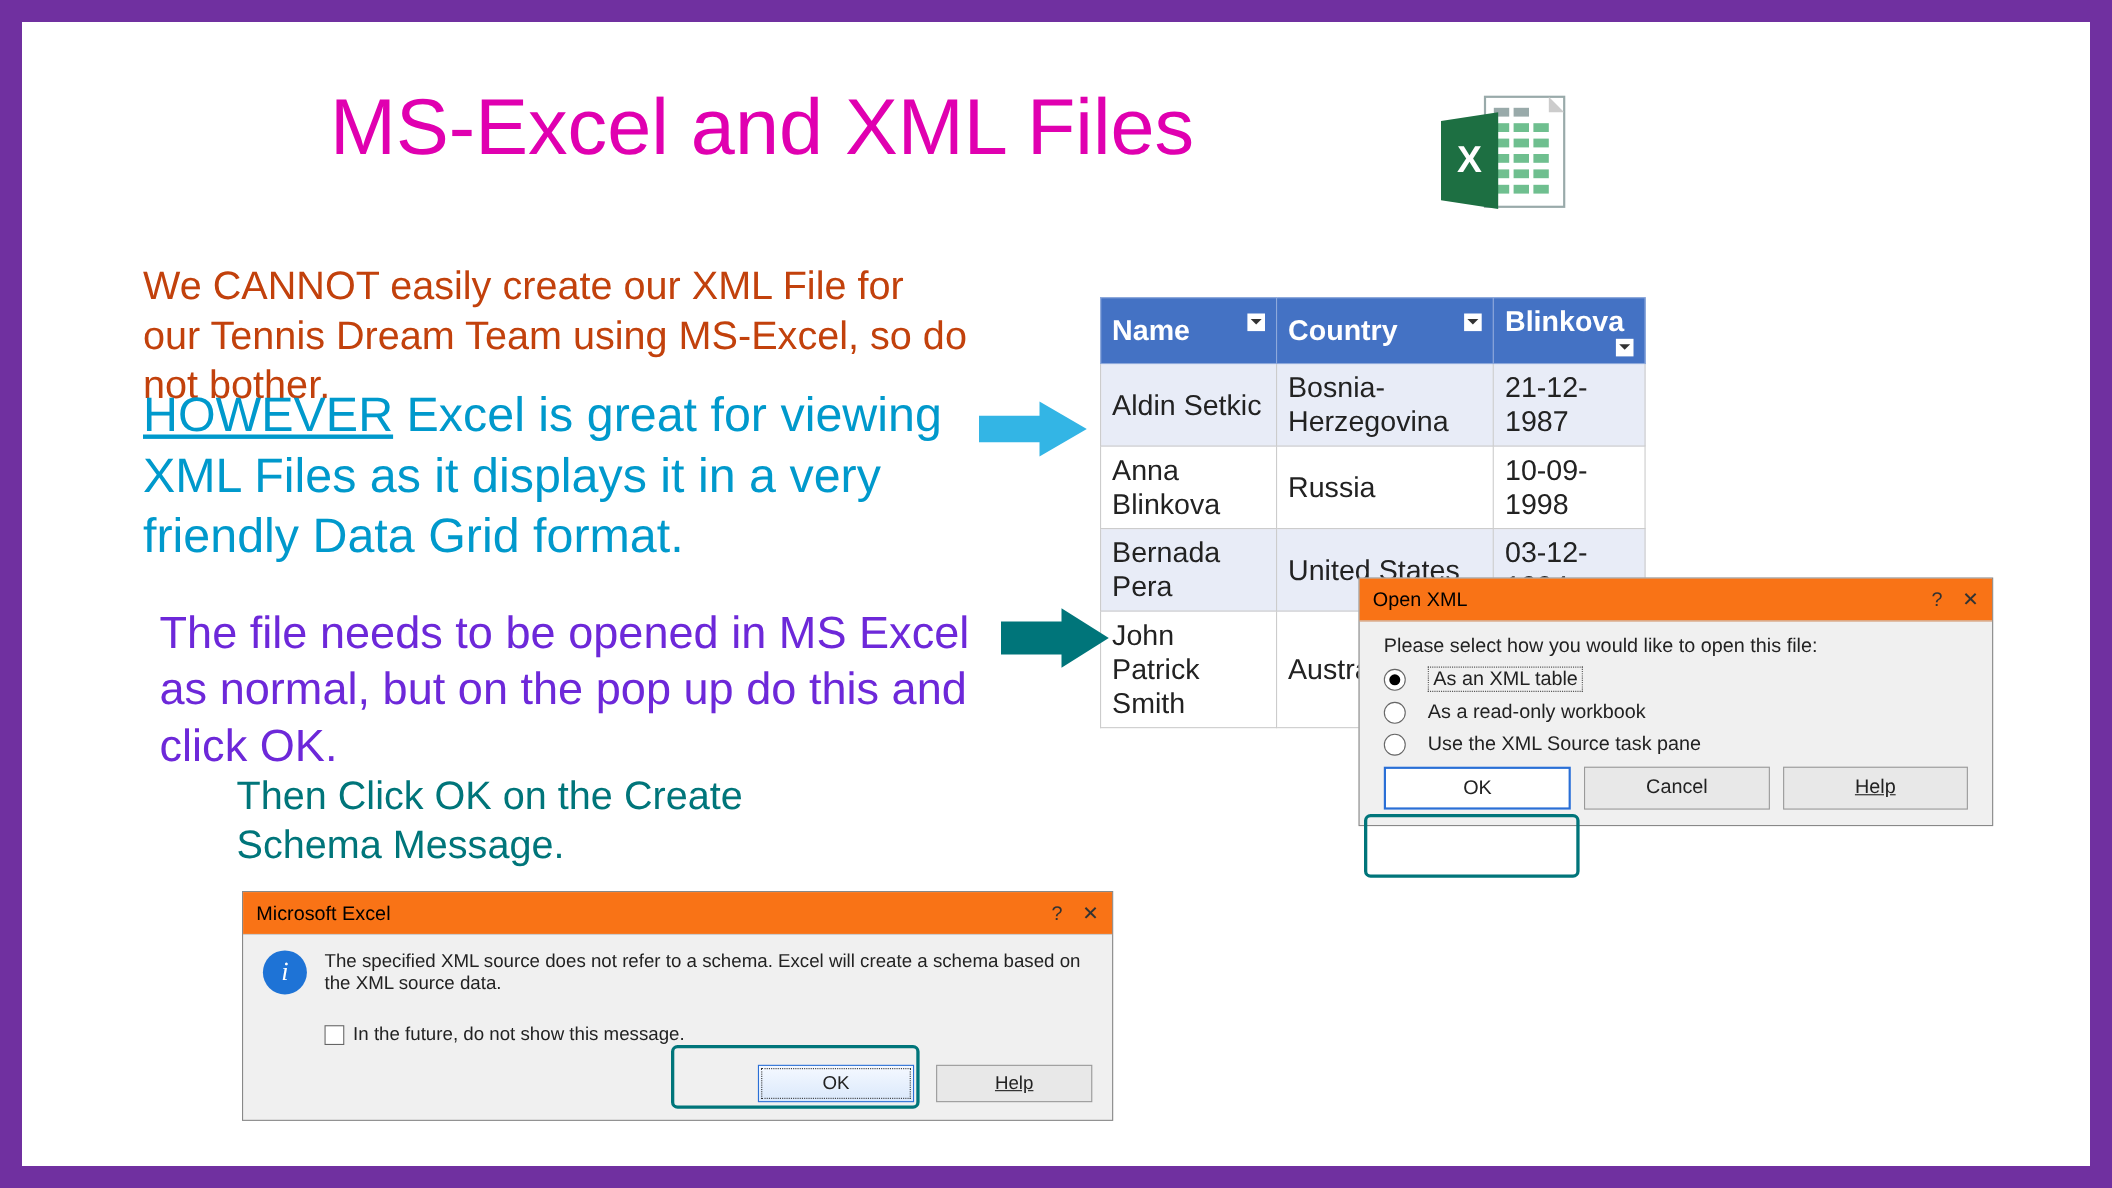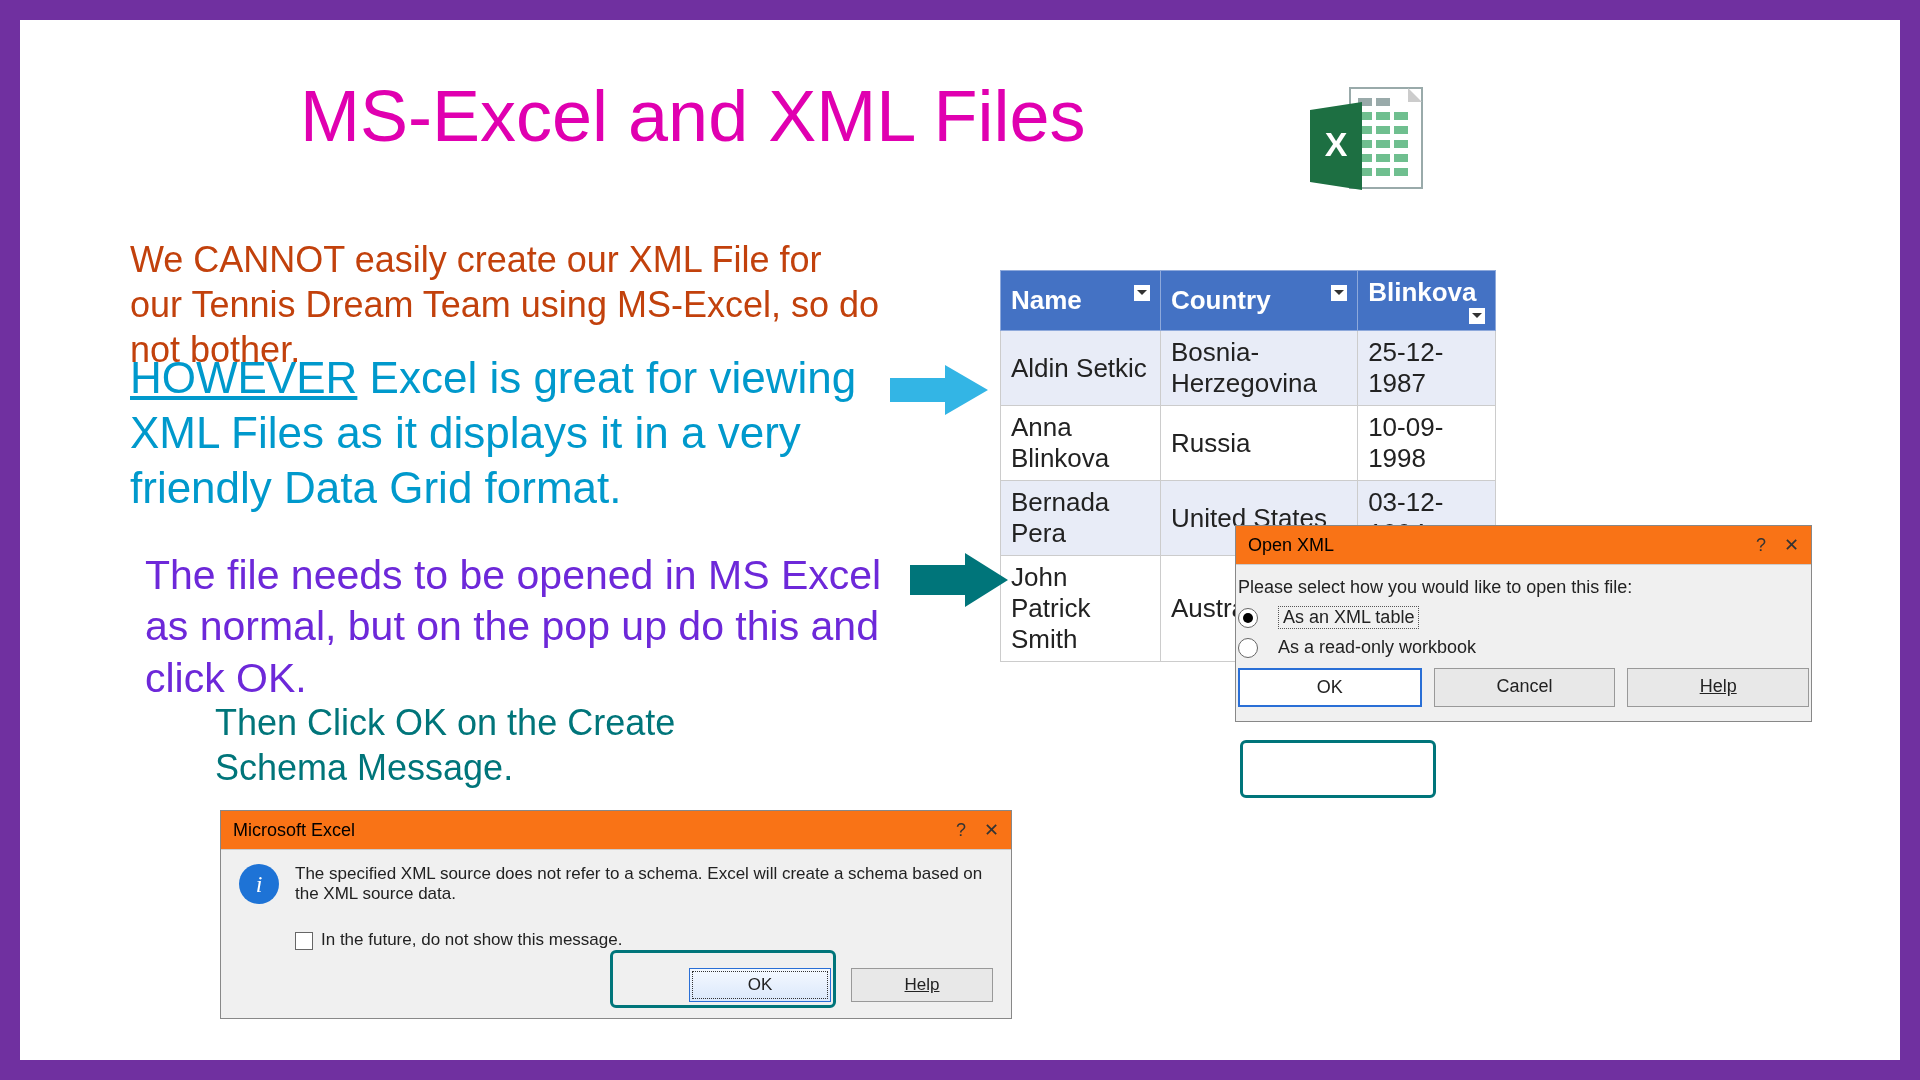--- a/index.html
+++ b/index.html
@@ -17,21 +17,21 @@
   .grid th .drop{float:right;width:16px;height:16px;background:#fff;display:inline-block;position:relative}
   .grid th .drop::after{content:"";position:absolute;left:3px;top:5px;border:5px solid transparent;border-top-color:#333}
   .p3{position:absolute;top:530px;left:125px;width:770px;font-size:41px;color:#6d28d9;line-height:1.25}
   .arrow2{position:absolute;top:530px;left:890px}
   .p4{position:absolute;top:680px;left:195px;width:560px;font-size:36px;color:#00757A;line-height:1.25}
   .dlg{position:absolute;background:#F0F0F0;border:1px solid #888;font-family:"Segoe UI",Arial,sans-serif}
   .dlg .bar{background:#f97316;padding:8px 12px;font-size:18px;color:#000;border-bottom:1px solid #ccc;display:flex;align-items:center}
   .dlg .bar .sp{flex:1}
   .dlg .bar .sym{margin-left:18px;font-size:18px;color:#333;cursor:default}
   .openxml{top:505px;left:1215px;width:575px}
-  .openxml .body{padding:12px 2px 14px;font-size:18px;color:#222}
+  .openxml .body{padding:12px 22px 14px;font-size:18px;color:#222}
   .openxml .opt{margin:8px 0;display:flex;align-items:center;gap:20px}
   .openxml .radio{width:18px;height:18px;border:1.5px solid #666;border-radius:50%;display:inline-flex;align-items:center;justify-content:center;background:#fff}
   .openxml .radio.sel::after{content:"";width:10px;height:10px;border-radius:50%;background:#000}
   .openxml .boxed{border:1px dotted #555;padding:0 4px}
   .openxml .btns{display:flex;gap:12px;margin-top:10px}
   .openxml .btn{flex:1;text-align:center;border:1px solid #999;background:#E8E8E8;padding:7px 0;font-size:18px}
   .openxml .btn.def{border:2px solid #2A6FD6;background:#fff}
   .hl1{position:absolute;top:720px;left:1220px;width:190px;height:52px;border:3px solid #00757A;border-radius:6px}
   .msex{top:790px;left:200px;width:790px}
   .msex .body{padding:14px 18px 16px;font-size:17px;color:#222;display:flex;gap:16px}
@@ -94,21 +94,21 @@
         <tr>
     <th><span>Name</span><span class="drop"></span></th>
     <th><span>Country</span><span class="drop"></span></th>
     <th><span>Blinkova</span><span class="drop"></span></th>
   </tr>
       </thead>
   <tbody>
     <tr>
           <td>Aldin Setkic</td>
           <td>Bosnia-Herzegovina</td>
-          <td>25-12-1987</td>
+          <td>21-12-1987</td>
         </tr>
     <tr>
           <td>Anna Blinkova</td>
           <td>Russia</td>
           <td>10-09-1998</td>
         </tr>
     <tr>
           <td>Bernada Pera</td>
           <td>United States</td>
           <td>03-12-1994</td>
@@ -139,20 +139,24 @@
   <div class="body">
     <div>Please select how you would like to open this file:</div>
     <div class="opt">
           <span class="radio sel"></span>
           <span class="boxed">As an XML table</span>
         </div>
     <div class="opt">
           <span class="radio"></span>
           <span>As a read-only workbook</span>
         </div>
+    <div class="opt">
+          <span class="radio"></span>
+          <span>Use the XML Source task pane</span>
+        </div>
     <div class="btns">
       <div class="btn def">OK</div>
       <div class="btn">Cancel</div>
       <div class="btn"><span class="ul">Help</span></div>
     </div>
   </div>
 </div>
 <div class="hl1"></div>
 
 <div class="dlg msex">

